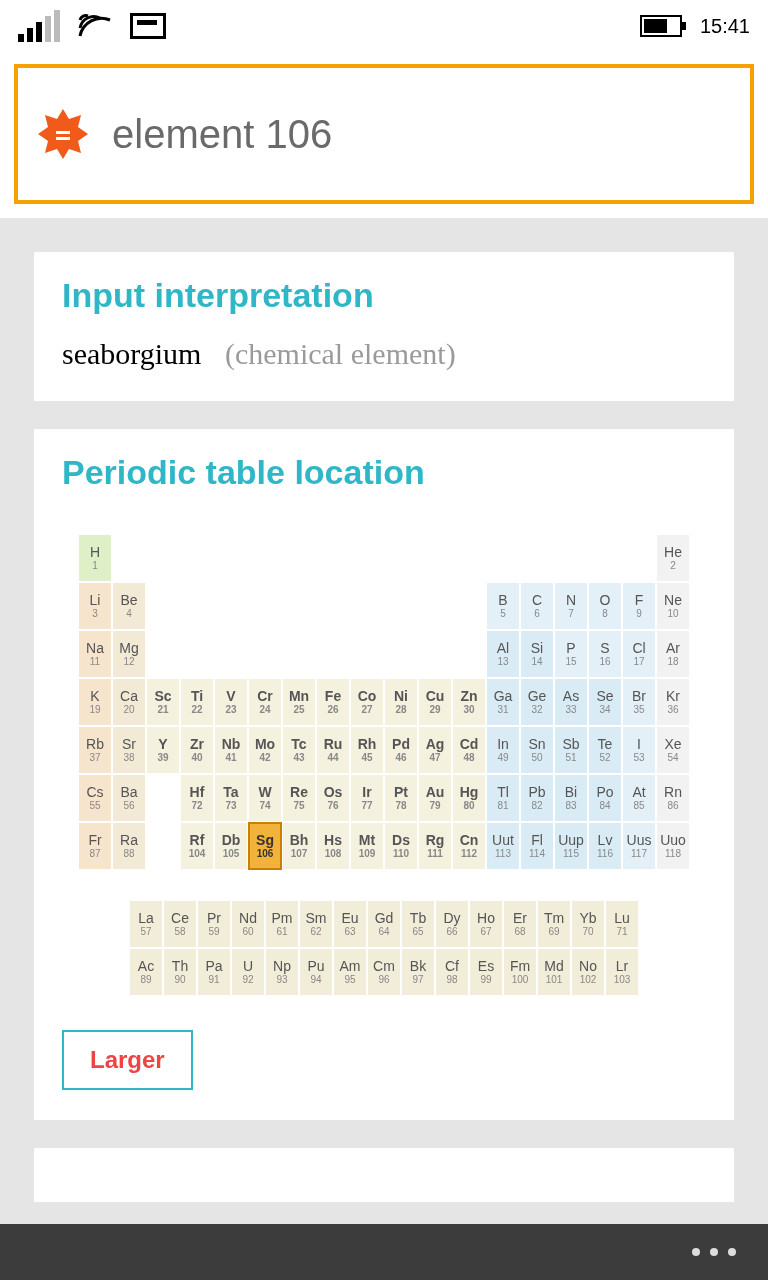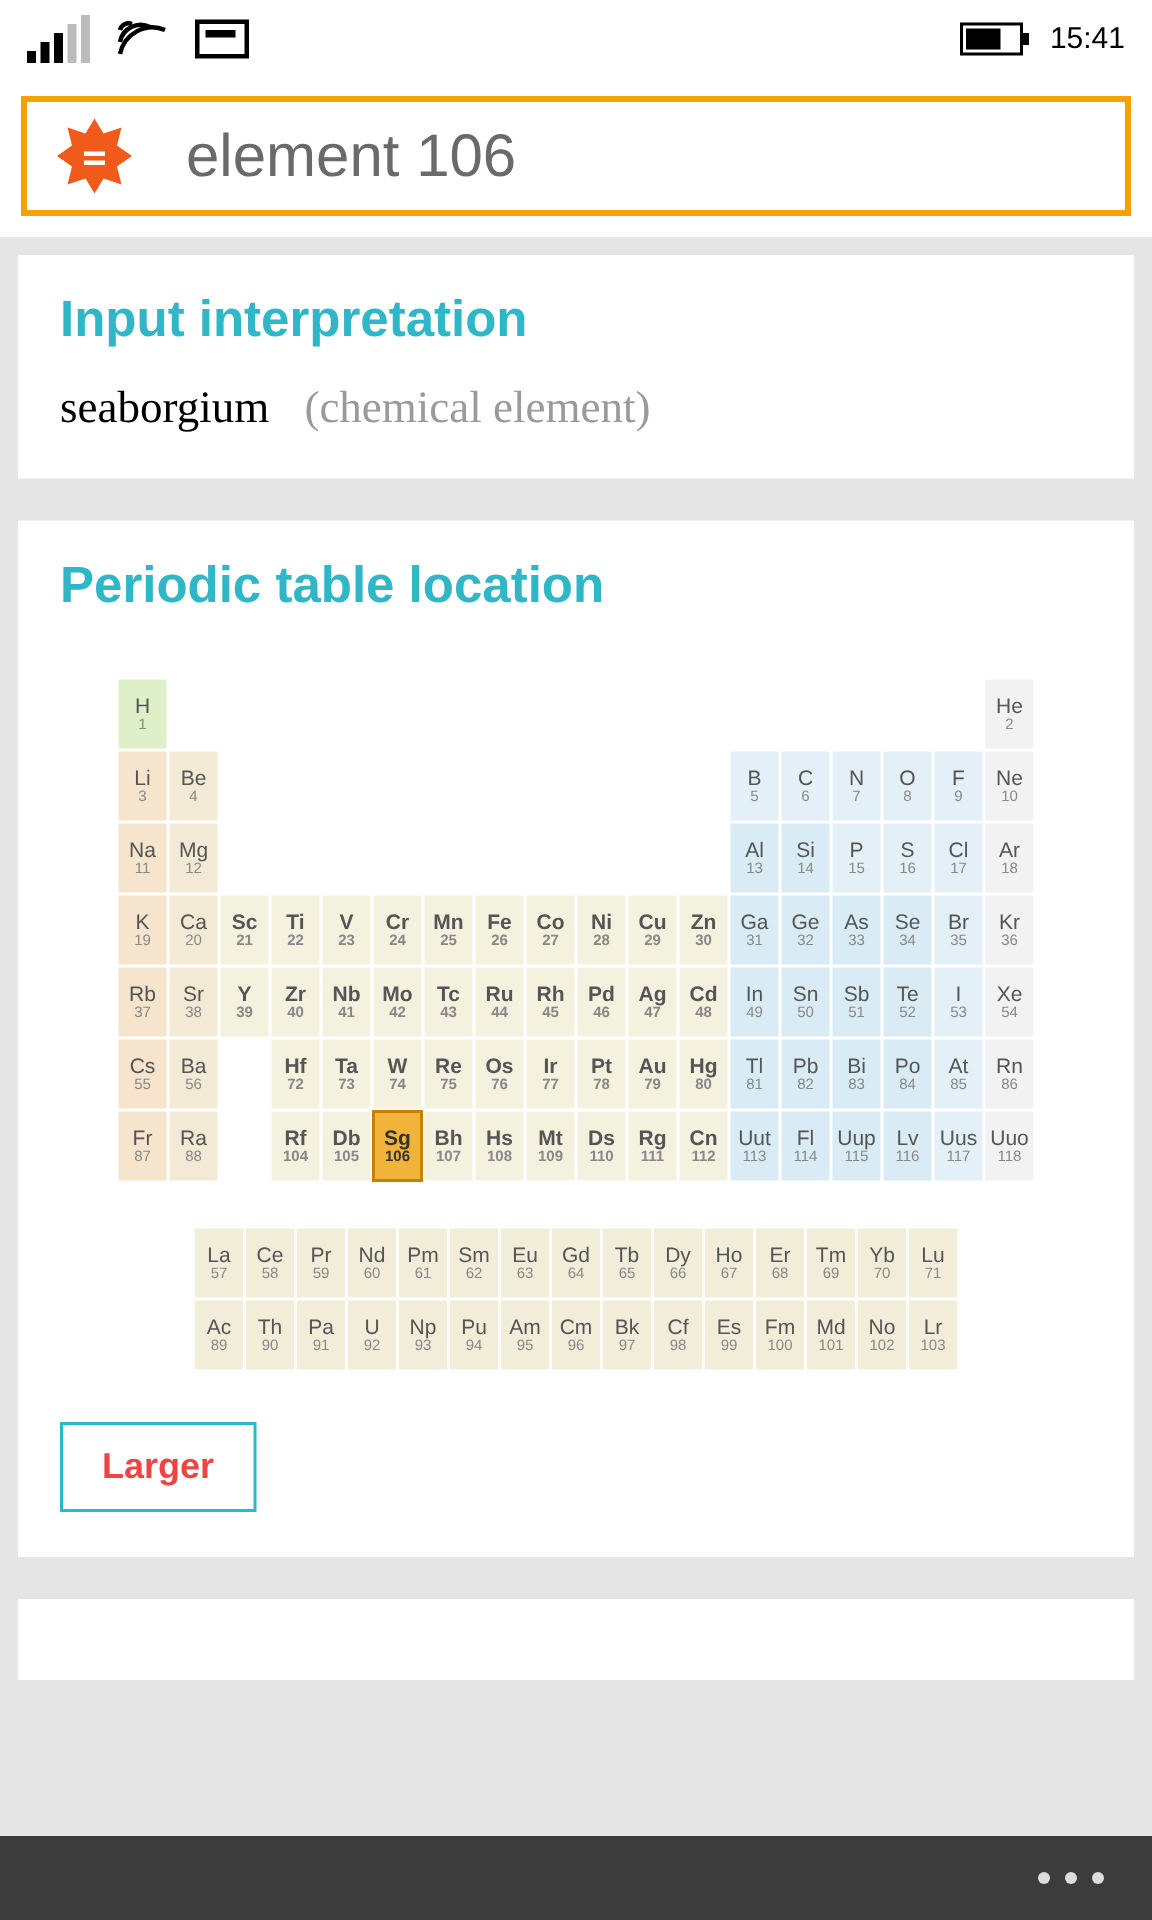--- a/index.html
+++ b/index.html
@@ -48,35 +48,35 @@
   }
   .battery .fill{ position:absolute; left:2px; top:2px; bottom:2px; width:60%; background:#000;}
 
   
   .search-wrap {
     background:#fff;
     padding: 12px 14px 14px 14px;
   }
   .search-box {
     border: 4px solid #f5a100;
-    height: 80px;
+    height: 140px;
     display:flex;
     align-items:center;
     padding: 0 18px;
-    gap: 34px;
+    gap: 22px;
   }
   .star-icon { width:54px; height:54px; }
   .star-icon svg { width:54px; height:54px; }
   .search-input {
     flex:1; border:none; outline:none; font-size: 40px; color:#6a6a6a; background:transparent;
     font-family: inherit;
   }
 
   
-  .content { padding: 12px; display:flex; flex-direction:column; gap:28px; }
+  .content { padding: 34px; display:flex; flex-direction:column; gap:28px; }
   .panel {
     background:#fff;
     padding: 24px 28px 30px 28px;
   }
   .panel h2 {
     color:#2fb6c7; font-weight:600; font-size:34px; margin-bottom:22px;
   }
   .interp-line { font-size:30px; font-family: Georgia, "Times New Roman", serif; }
   .interp-line .sub { color:#9a9a9a; margin-left:16px; }
 

